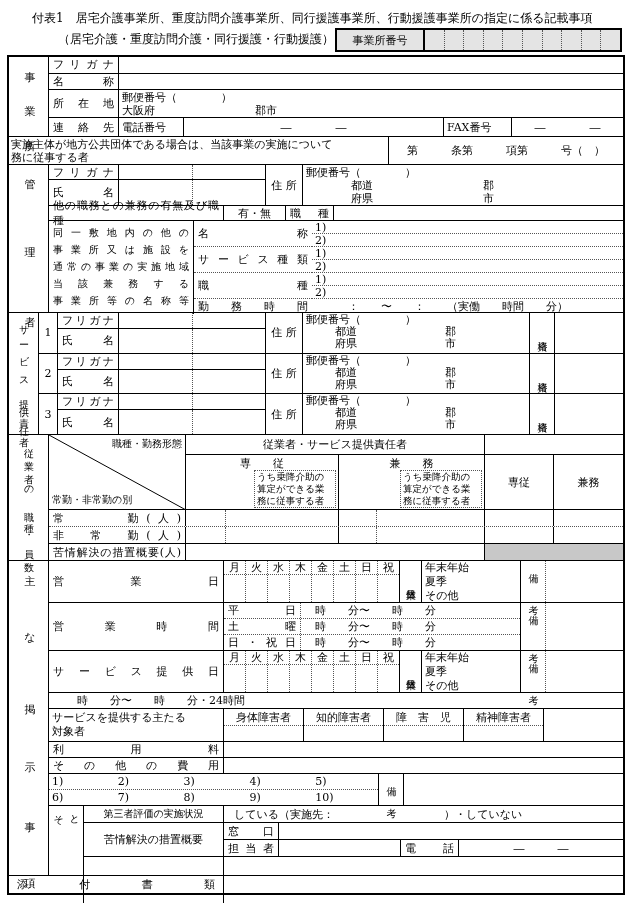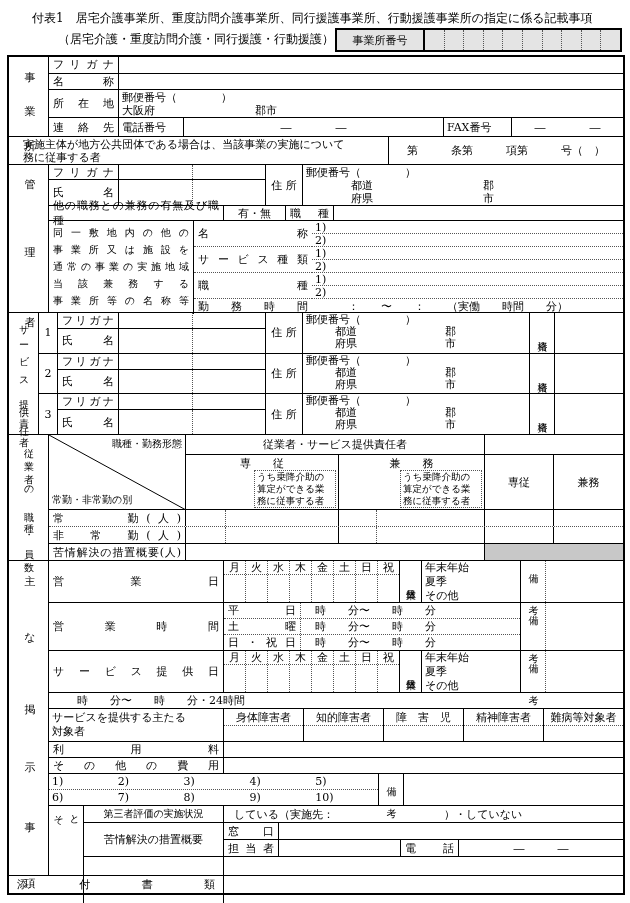--- a/index.html
+++ b/index.html
@@ -100,21 +100,21 @@
             </div>
           <div class="cl br" style="width:65px">電話番号</div>
           <div class="cc br" style="width:260px">―　　　　―</div>
           <div class="cl br" style="width:68px">FAX番号</div>
           <div class="cc" style="flex:1">―　　　　―</div>
         </div>
       </div>
     </div>
 
     <div class="sec" style="height:28px">
-      <div class="br" style="width:380px;line-height:13px;padding:1px 14px">
+      <div class="br" style="width:380px;line-height:13px;padding:1px 2px">
         <div>実施主体が地方公共団体である場合は、当該事業の実施について</div>
         <div>務に従事する者</div>
       </div>
       <div class="cl" style="flex:1;padding-left:18px">第　　　条第　　　項第　　　号（　）</div>
     </div>
 
     <div class="sec" style="height:148px">
       <div class="vcell br" style="width:40px">
         <span class="vtxt">管理者</span>
       </div>
@@ -550,24 +550,20 @@
           <div class="col br" style="width:80px">
               <div class="cc bbd" style="height:17px">知的障害者</div>
               <div style="flex:1"></div>
             </div>
           <div class="col br" style="width:80px">
               <div class="cc bbd" style="height:17px">障　害　児</div>
               <div style="flex:1"></div>
             </div>
           <div class="col br" style="width:80px">
               <div class="cc bbd" style="height:17px">精神障害者</div>
-              <div style="flex:1"></div>
-            </div>
-          <div class="col" style="flex:1">
-              <div class="cc bbd" style="height:17px">難病等対象者</div>
               <div style="flex:1"></div>
             </div>
         </div>
 
         <div class="fx bb" style="height:16px">
           <div class="jwrap br" style="width:175px">
               <span class="jspan">利　用　料</span>
             </div>
           <div style="flex:1"></div>
         </div>

